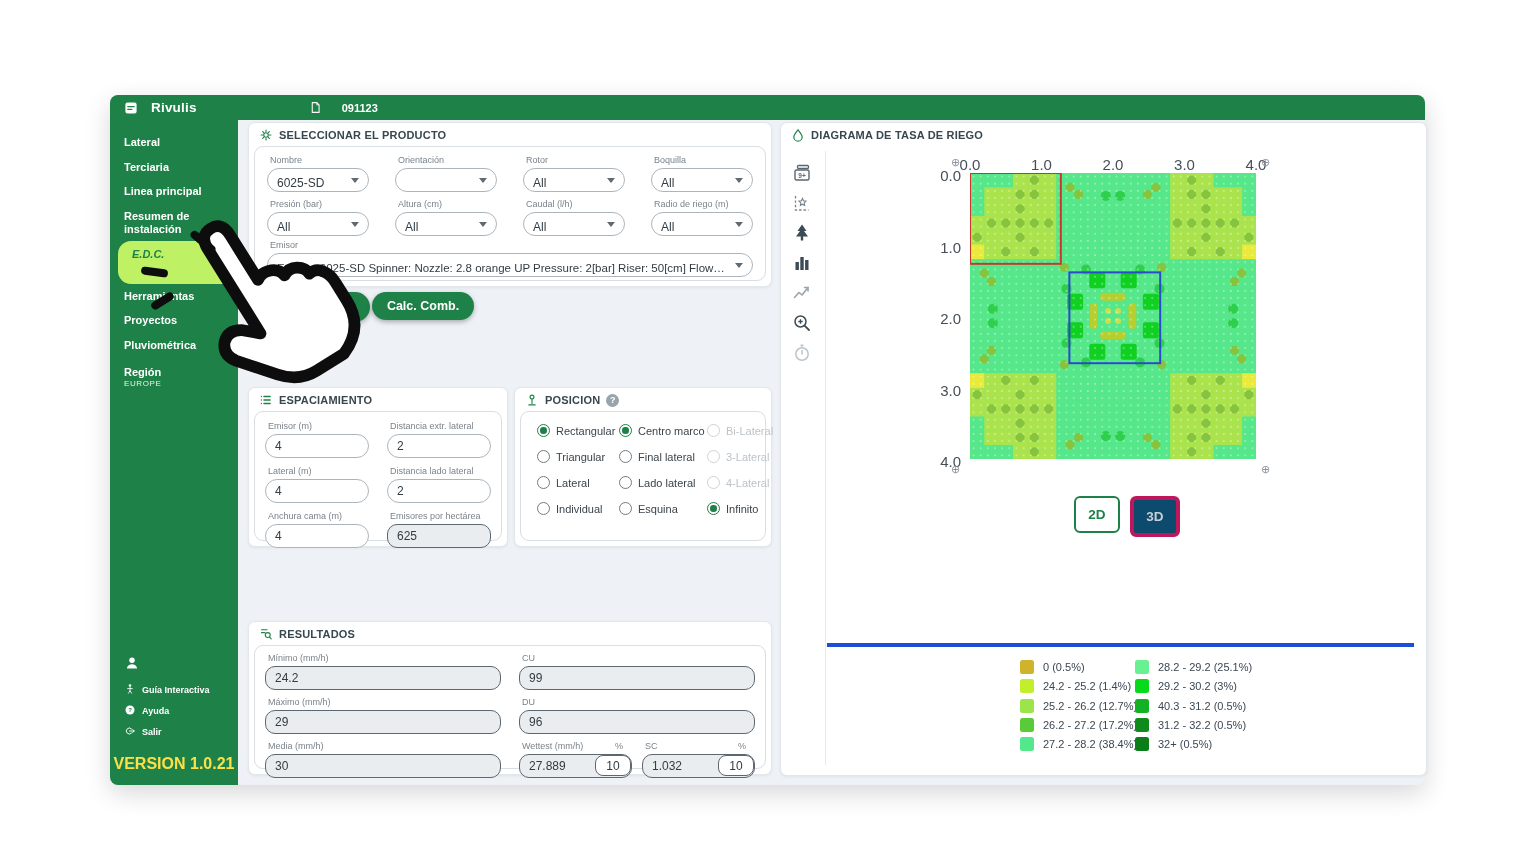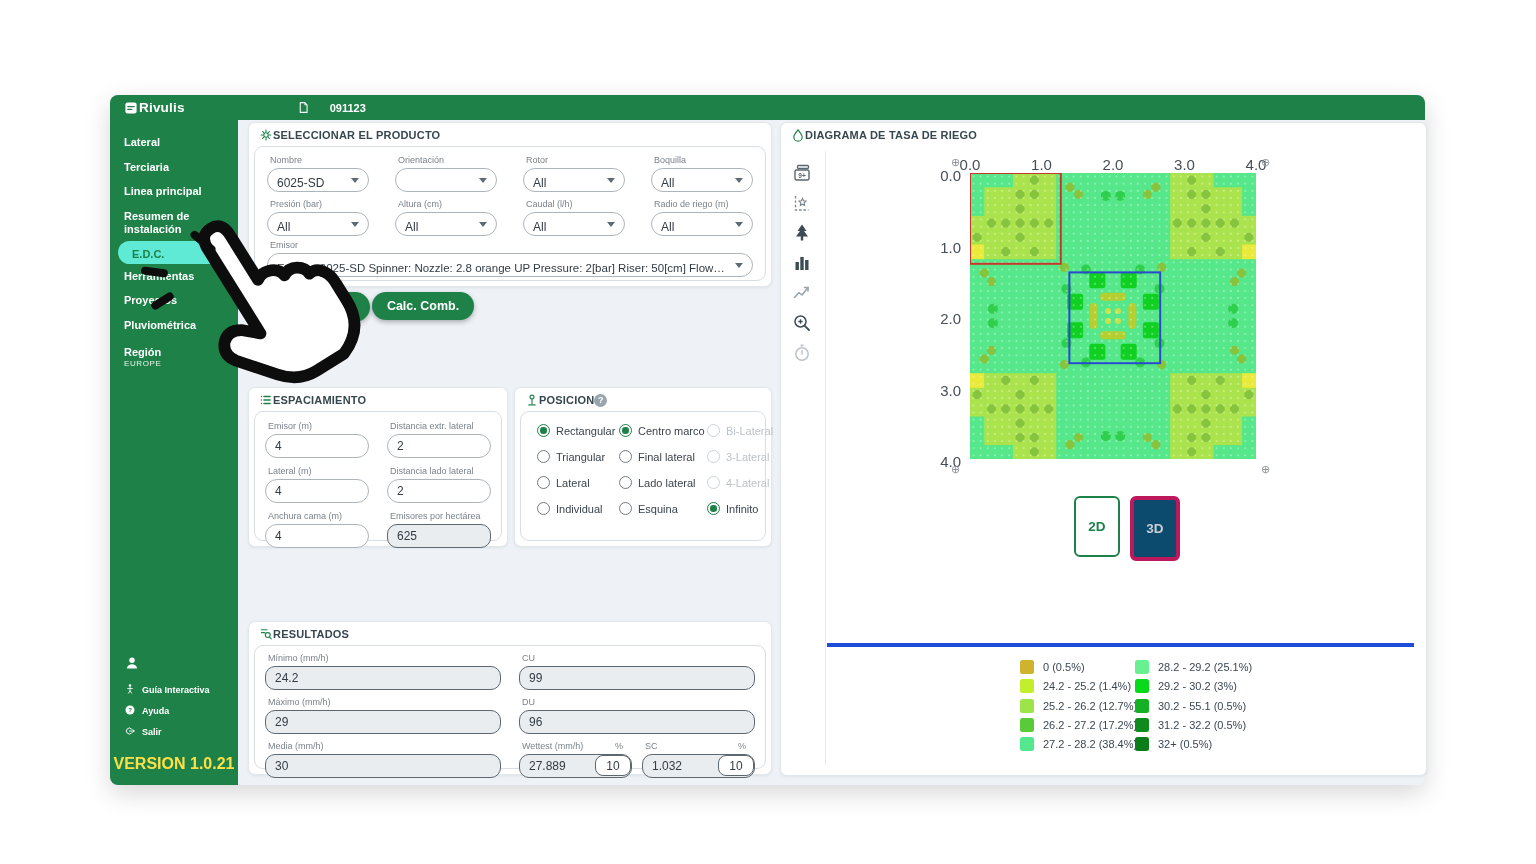--- a/index.html
+++ b/index.html
@@ -1,35 +1,35 @@
 <!DOCTYPE html>
 <html><head>
 <meta charset="utf-8">
 <style>
   html,body{margin:0;padding:0;}
   body{width:1536px;height:864px;background:#ffffff;font-family:"Liberation Sans",sans-serif;position:relative;overflow:hidden;}
   .app{position:absolute;left:110px;top:95px;width:1315px;height:690px;background:#eef2f6;border-radius:8px;box-shadow:0 8px 26px rgba(0,0,0,.16);}
   .topbar{position:absolute;left:0;top:0;right:0;height:25px;background:#1e8148;border-radius:8px 8px 0 0;display:flex;align-items:center;z-index:3;}
-  .logo{display:flex;align-items:center;gap:1px;margin-left:14px;color:#fff;font-weight:bold;font-size:13.5px;letter-spacing:.2px;}
+  .logo{display:flex;align-items:center;gap:13px;margin-left:14px;color:#fff;font-weight:bold;font-size:13.5px;letter-spacing:.2px;}
   .logo svg{width:14px;height:14px;}
   .doctab{display:flex;align-items:center;gap:20px;margin-left:112px;color:#fff;font-weight:bold;font-size:11px;}
   .doctab svg{width:13px;height:13px;}
   .sidebar{position:absolute;left:0;top:25px;bottom:0;width:128px;background:#1e8148;border-radius:0 0 0 8px;z-index:2;}
   .side-items{position:absolute;top:10px;left:0;right:0;}
   .side-item{color:#fff;font-size:11px;font-weight:bold;padding:6px 6px 6px 14px;line-height:1.15;cursor:pointer;}
-  .side-item.active{background:#5eead4;color:#1e8148;margin-left:8px;border-radius:13px 0 0 13px;padding:7px 6px 3px 14px;}
+  .side-item.active{background:#bef264;color:#1e8148;margin-left:8px;border-radius:13px 0 0 13px;padding:7px 6px 23px 14px;font-style:italic;}
   .side-region-label{color:#fff;font-size:11px;font-weight:bold;padding:8px 6px 1px 14px;}
   .side-region-value{color:#eaf4ea;font-size:8px;letter-spacing:.6px;padding:0 6px 4px 14px;}
   .side-footer{position:absolute;left:0;right:0;bottom:12px;}
   .foot-user{margin-left:14px;margin-bottom:8px;width:16px;height:16px;}
   .foot-row{display:flex;align-items:center;gap:6px;color:#fff;font-size:9px;font-weight:bold;margin:0 0 7px 14px;cursor:pointer;}
   .foot-row svg{width:12px;height:12px;flex:0 0 auto;}
   .version{color:#fde047;font-size:16px;font-weight:bold;text-align:center;margin-top:16px;}
   .card{position:absolute;background:#fff;border:1px solid #e2e7ec;border-radius:7px;box-shadow:0 1px 3px rgba(20,40,60,.07);}
-  .card-title{position:absolute;left:10px;top:5px;display:flex;align-items:center;font-size:11px;font-weight:bold;color:#37474f;letter-spacing:.2px;white-space:nowrap;}
+  .card-title{position:absolute;left:10px;top:5px;display:flex;align-items:center;gap:6px;font-size:11px;font-weight:bold;color:#37474f;letter-spacing:.2px;white-space:nowrap;}
   .card-title svg{width:14px;height:14px;}
   .panel-box{position:absolute;left:5px;right:5px;top:23px;bottom:5px;background:#fff;border:1px solid #d8dee4;border-radius:9px;}
   .flabel{font-size:9px;color:#7a838b;margin:0 0 3px 3px;white-space:nowrap;}
   .selbox{height:22px;border:1px solid #adb5bc;border-radius:12px;display:flex;align-items:center;justify-content:space-between;padding:0 9px;font-size:12px;color:#323c44;background:#fff;cursor:pointer;white-space:nowrap;overflow:hidden;}
   .selbox .val{overflow:hidden;text-overflow:ellipsis;white-space:nowrap;margin-top:6px;}
   .caret{width:0;height:0;border-left:4px solid transparent;border-right:4px solid transparent;border-top:5px solid #5f6a73;margin-left:6px;flex:0 0 auto;}
   .prod-grid{position:absolute;left:12px;right:12px;top:8px;display:grid;grid-template-columns:repeat(4,1fr);column-gap:26px;row-gap:7px;}
   .emit-row{position:absolute;left:12px;right:12px;top:93px;}
   .gbtn{position:absolute;background:#1e8148;color:#fff;font-weight:bold;border-radius:16px;box-shadow:0 2px 5px rgba(0,0,0,.3);display:flex;align-items:center;justify-content:center;text-align:center;cursor:pointer;}
   .inbox{height:22px;border:1px solid #adb5bc;border-radius:12px;display:flex;align-items:center;padding:0 9px;font-size:12px;color:#323c44;background:#fff;}
@@ -48,21 +48,21 @@
   .pctlabel{position:absolute;right:9px;top:0;font-size:9px;color:#7a838b;}
   .res-split{display:grid;grid-template-columns:1fr 1fr;column-gap:10px;}
   
   .tool-col{position:absolute;left:9px;top:40px;width:24px;display:flex;flex-direction:column;gap:10px;align-items:center;}
   .tool-col .tico{width:20px;height:20px;cursor:pointer;}
   .vdivider{position:absolute;left:44px;top:28px;bottom:10px;width:1px;background:#e6eaee;}
   .plot-wrap{position:absolute;left:189px;top:50px;width:286px;height:286px;}
   .tick{position:absolute;font-size:15px;color:#464f57;}
   .handle{position:absolute;font-size:11px;color:#8a939b;}
   .viewbtns{position:absolute;left:293px;top:373px;display:flex;gap:10px;}
-  .vbtn{min-width:34px;height:25px;border-radius:6px;display:flex;align-items:center;justify-content:center;font-weight:bold;font-size:13.5px;padding:16px 4px;cursor:pointer;}
+  .vbtn{min-width:34px;height:25px;border-radius:6px;display:flex;align-items:center;justify-content:center;font-weight:bold;font-size:13.5px;padding:4px 4px;cursor:pointer;}
   .vbtn.on{border:2px solid #1e8148;color:#1e8148;background:#fff;}
   .vbtn.off{border:4px solid #be185d;color:#c9ced3;background:#0c4a6e;}
   .legend{position:absolute;left:46px;right:12px;top:520px;border-top:4px solid #1d4ed8;height:150px;}
   .leg-col{position:absolute;top:13px;}
   .leg-row{display:flex;align-items:center;height:14px;margin-bottom:5.3px;}
   .leg-sw{width:14px;height:14px;border-radius:2.5px;flex:0 0 auto;}
   .leg-lb{font-size:11px;color:#3b4754;margin-left:9px;white-space:nowrap;}
   .helpbadge{width:13px;height:13px;border-radius:50%;background:#9aa4ad;color:#fff;font-size:9px;font-weight:bold;display:flex;align-items:center;justify-content:center;}
   
   .cursor-layer{position:absolute;left:0;top:0;right:0;bottom:0;z-index:100;pointer-events:none;}
@@ -709,21 +709,21 @@
           <div class="leg-row">
             <span class="leg-sw" style="background: rgb(104, 241, 144);"></span>
             <span class="leg-lb">28.2 - 29.2 (25.1%)</span>
           </div>
           <div class="leg-row">
             <span class="leg-sw" style="background: rgb(7, 218, 27);"></span>
             <span class="leg-lb">29.2 - 30.2 (3%)</span>
           </div>
           <div class="leg-row">
             <span class="leg-sw" style="background: rgb(19, 177, 36);"></span>
-            <span class="leg-lb">30.2 - 55.1 (0.5%)</span>
+            <span class="leg-lb">40.3 - 31.2 (0.5%)</span>
           </div>
           <div class="leg-row">
             <span class="leg-sw" style="background: rgb(15, 139, 30);"></span>
             <span class="leg-lb">31.2 - 32.2 (0.5%)</span>
           </div>
           <div class="leg-row">
             <span class="leg-sw" style="background: rgb(12, 126, 25);"></span>
             <span class="leg-lb">32+ (0.5%)</span>
           </div>
         </div>

